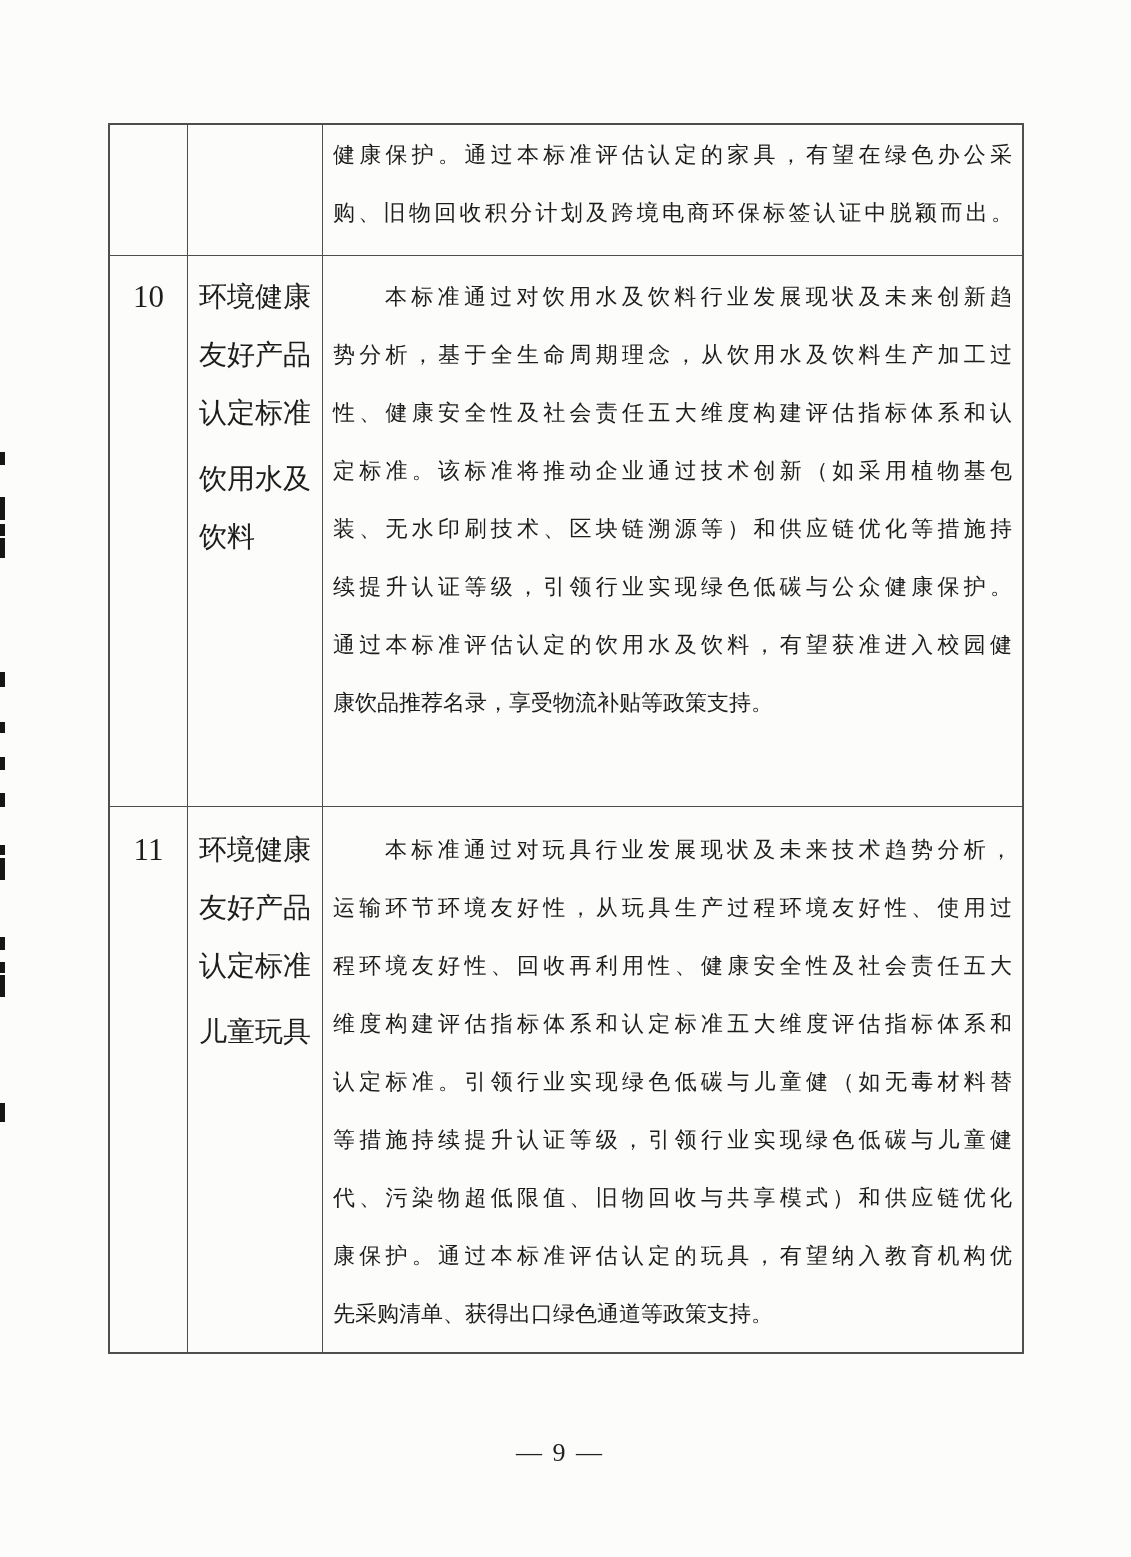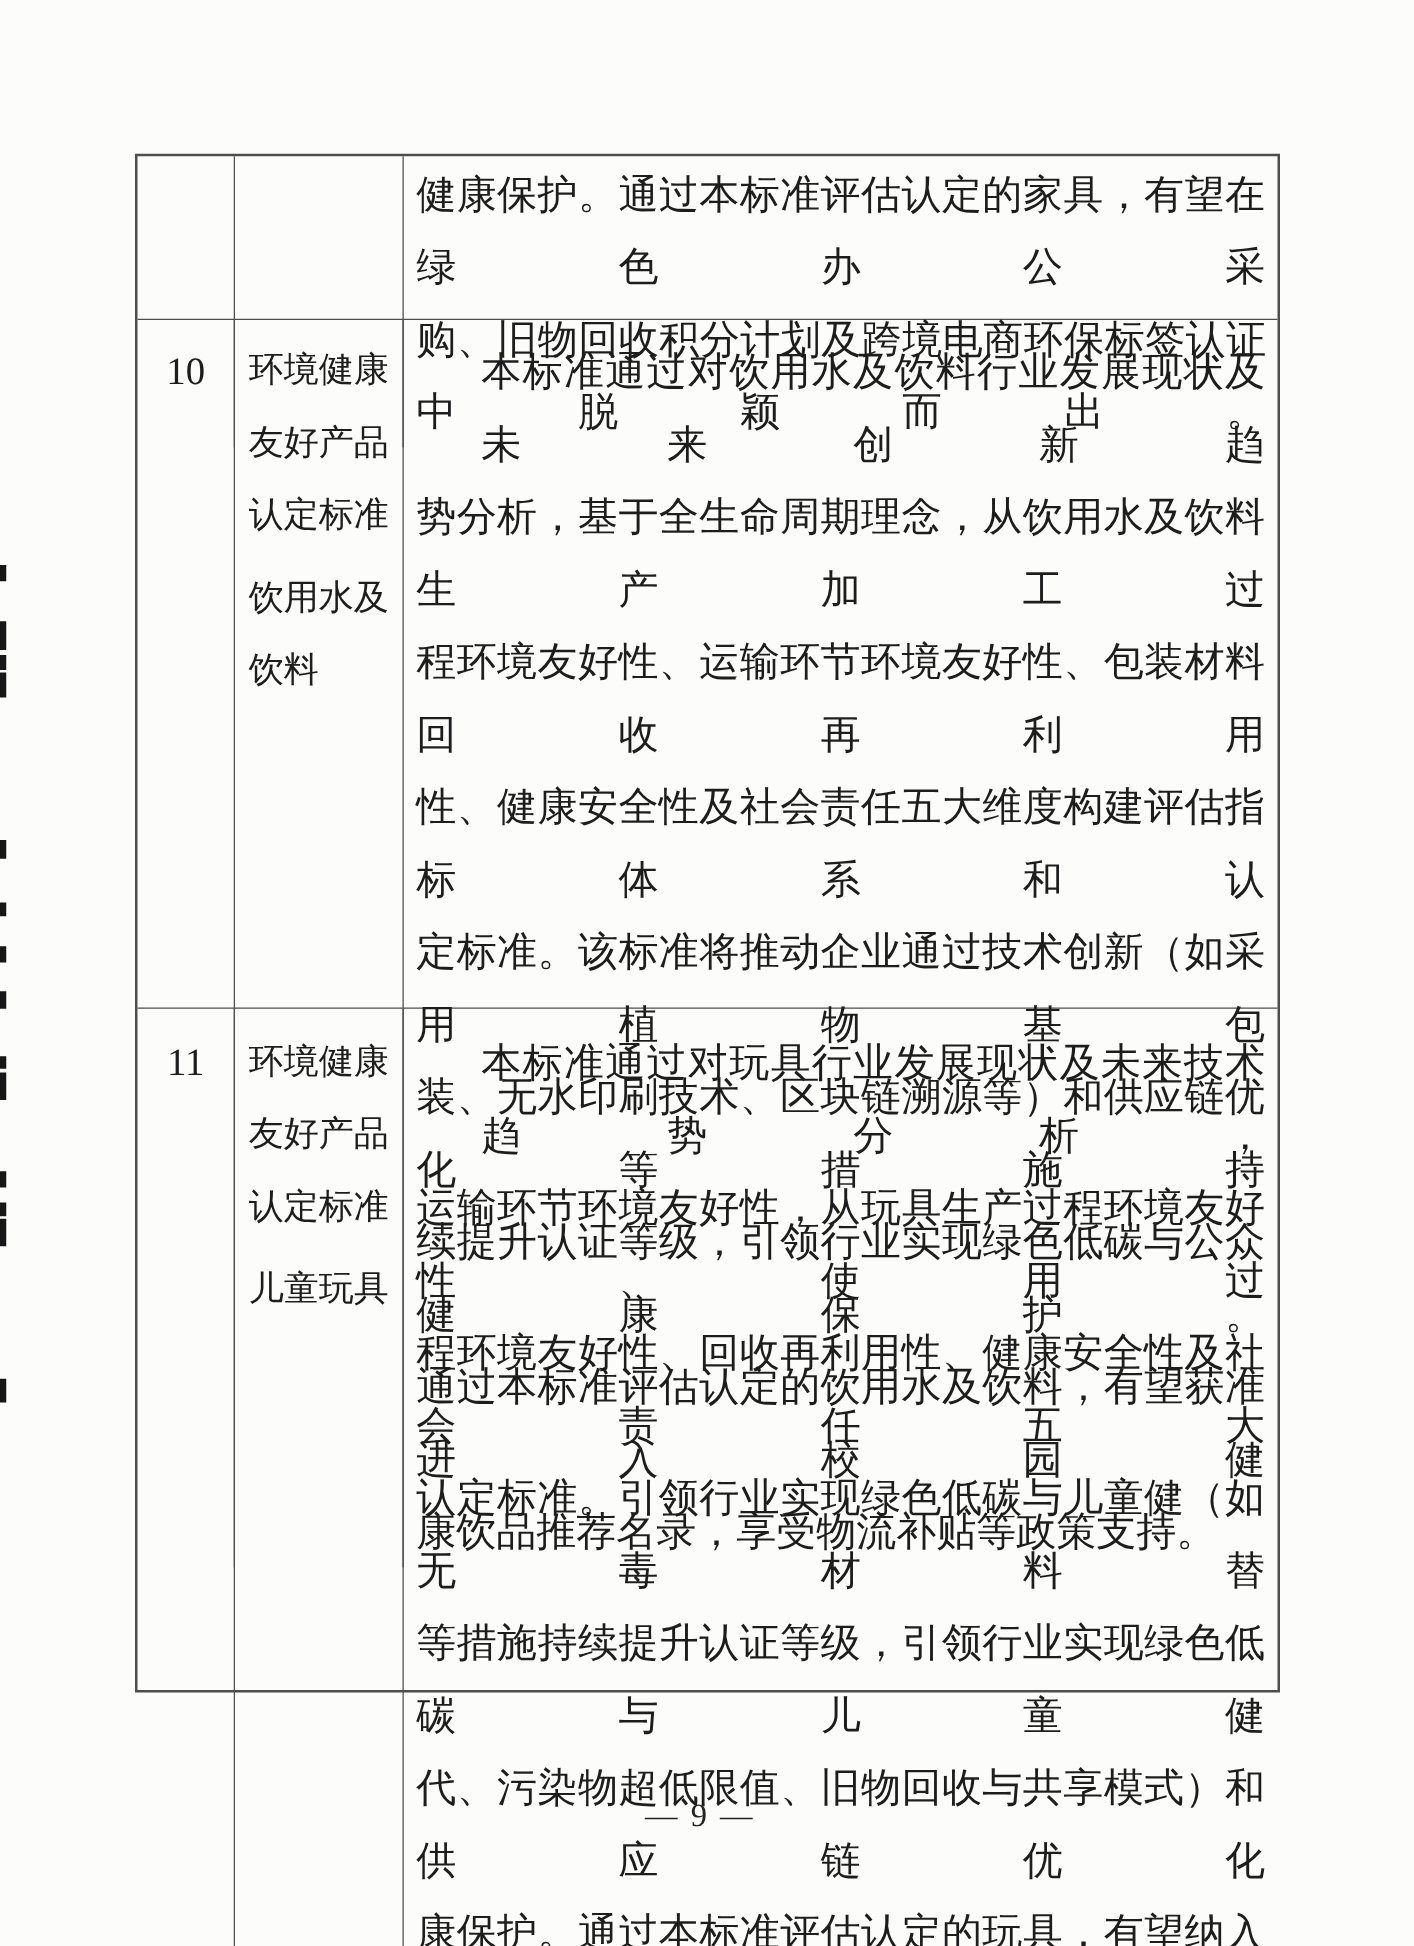--- a/index.html
+++ b/index.html
@@ -27,21 +27,21 @@
   .cell { box-sizing:border-box; }
   .cell-num {
     border-right:1px solid #4e4e4e;
     text-align:center; font-size:31px; line-height:58px;
   }
   .cell-name {
     border-right:1px solid #4e4e4e;
     padding:0 11px;
     font-size:28px;
   }
-  .cell-desc { padding:0 10px; font-size:32px; }
+  .cell-desc { padding:0 10px; font-size:22px; }
 
   .row-cont  { height:130px; }
   .row-ten   { height:550px; }
   .row-elev  { height:545px; }
 
   .row-cont .cell-desc { padding-top:1px; }
   .row-ten  .cell { padding-top:12px; }
   .row-elev .cell { padding-top:14px; }
   .row-ten  .cell-desc, .row-elev .cell-desc { padding-left:10px; padding-right:10px; }
 
@@ -95,21 +95,20 @@
       <div class="cell cell-name">
         <div class="name-line">环境健康</div>
         <div class="name-line">友好产品</div>
         <div class="name-line">认定标准</div>
         <div class="name-line product-gap">饮用水及</div>
         <div class="name-line short">饮料</div>
       </div>
       <div class="cell cell-desc">
         <div class="line jl indent">本标准通过对饮用水及饮料行业发展现状及未来创新趋</div>
         <div class="line jl">势分析，基于全生命周期理念，从饮用水及饮料生产加工过</div>
-        <div class="line jl">程环境友好性、运输环节环境友好性、包装材料回收再利用</div>
         <div class="line jl">性、健康安全性及社会责任五大维度构建评估指标体系和认</div>
         <div class="line jl">定标准。该标准将推动企业通过技术创新（如采用植物基包</div>
         <div class="line jl">装、无水印刷技术、区块链溯源等）和供应链优化等措施持</div>
         <div class="line jl">续提升认证等级，引领行业实现绿色低碳与公众健康保护。</div>
         <div class="line jl">通过本标准评估认定的饮用水及饮料，有望获准进入校园健</div>
         <div class="line">康饮品推荐名录，享受物流补贴等政策支持。</div>
       </div>
     </div>
 
     <div class="t-row row-elev">
@@ -117,20 +116,21 @@
       <div class="cell cell-name">
         <div class="name-line">环境健康</div>
         <div class="name-line">友好产品</div>
         <div class="name-line">认定标准</div>
         <div class="name-line product-gap">儿童玩具</div>
       </div>
       <div class="cell cell-desc">
         <div class="line jl indent">本标准通过对玩具行业发展现状及未来技术趋势分析，</div>
         <div class="line jl">运输环节环境友好性，从玩具生产过程环境友好性、使用过</div>
         <div class="line jl">程环境友好性、回收再利用性、健康安全性及社会责任五大</div>
+        <div class="line jl">维度构建评估指标体系和认定标准五大维度评估指标体系和</div>
         <div class="line jl">认定标准。引领行业实现绿色低碳与儿童健（如无毒材料替</div>
         <div class="line jl">等措施持续提升认证等级，引领行业实现绿色低碳与儿童健</div>
         <div class="line jl">代、污染物超低限值、旧物回收与共享模式）和供应链优化</div>
         <div class="line jl">康保护。通过本标准评估认定的玩具，有望纳入教育机构优</div>
         <div class="line">先采购清单、获得出口绿色通道等政策支持。</div>
       </div>
     </div>
 
   </div>
 

